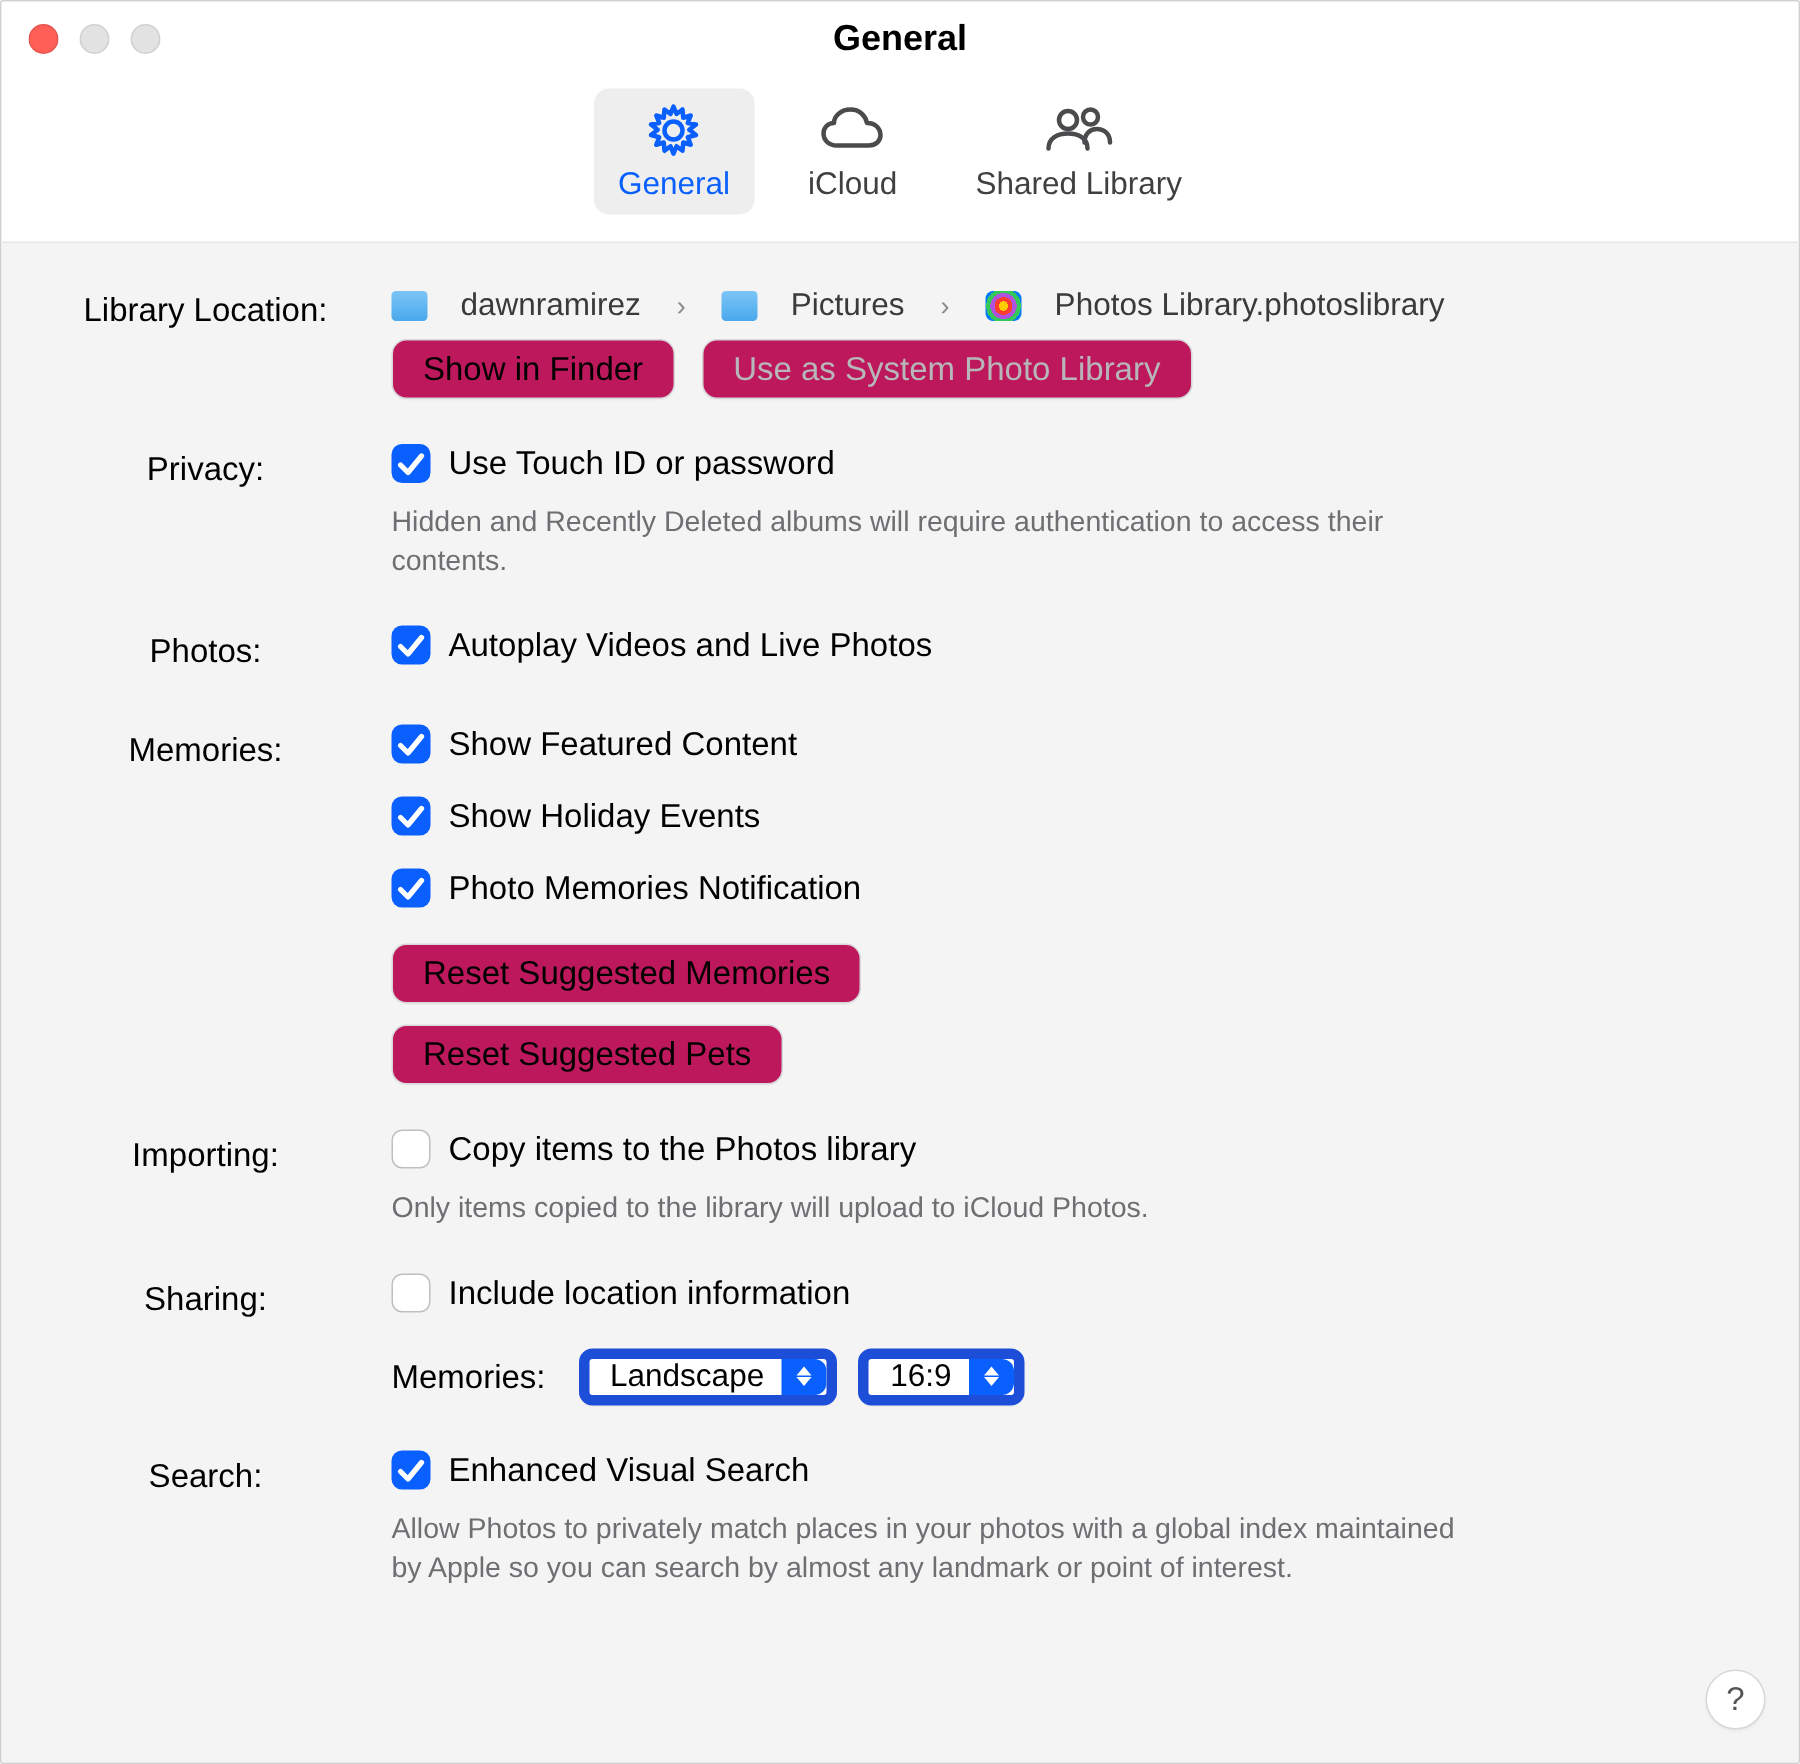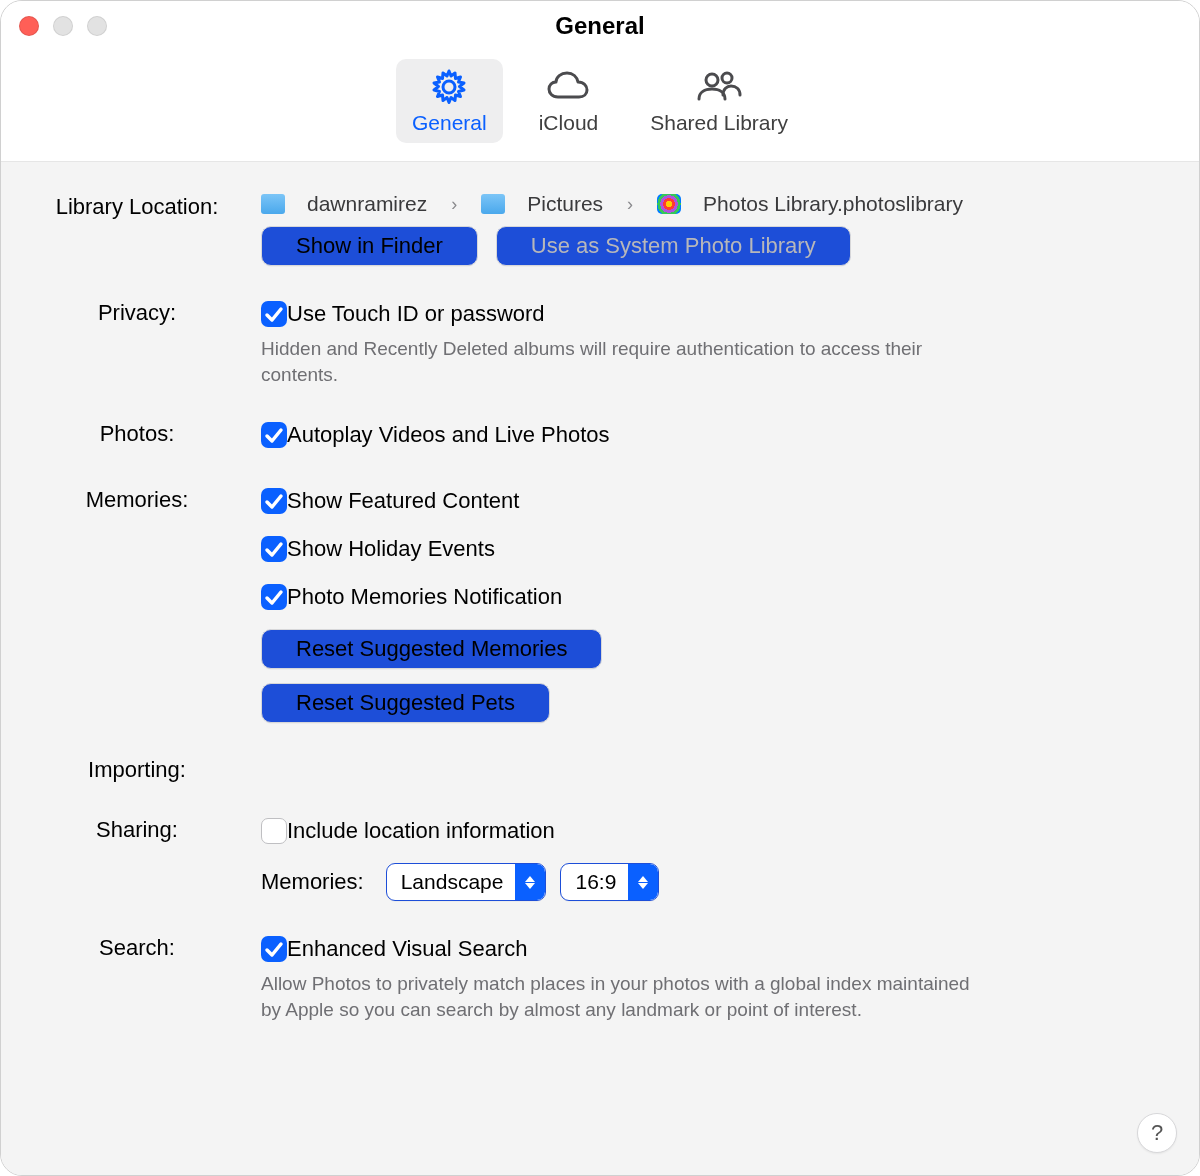--- a/index.html
+++ b/index.html
@@ -6,21 +6,21 @@
   html, body {
     margin: 0; padding: 0;
     font-family: -apple-system, "Helvetica Neue", Helvetica, Arial, sans-serif;
     color: #000;
     background: #fff;
   }
   .window {
     width: 1200px;
     height: 1176px;
     border: 1px solid #d0d0d0;
-    border-radius: 22px;
+    border-radius: 2px;
     overflow: hidden;
     position: relative;
     background: #fff;
     margin: 0 auto;
     display: flex;
     flex-direction: column;
   }
   .titlebar {
     height: 50px;
     position: relative;
@@ -117,36 +117,36 @@
   }
   .chevron {
     color: #8a8a8d;
     font-size: 18px;
     padding: 0 2px;
   }
   .btn {
     display: inline-flex;
     align-items: center;
     justify-content: center;
-    background: #1d4ed8;
+    background: #be185d;
     border: 1px solid #d7d7d9;
     border-radius: 10px;
-    padding: 6px 34px;
+    padding: 6px 20px;
     font-size: 22px;
     box-shadow: 0 1px 0 rgba(0,0,0,0.03);
   }
   .btn.disabled { color: #b7b7ba; }
   .btn-row {
     display: flex;
     gap: 18px;
     margin-top: 10px;
   }
   .check-line {
     display: flex;
-    align-items: center;
+    gap: 12px;
     min-height: 36px;
   }
   .checkbox {
     width: 26px; height: 26px;
     border-radius: 7px;
     flex: 0 0 26px;
     position: relative;
   }
   .checkbox.checked {
     background: #0a60ff;
@@ -168,21 +168,21 @@
   }
   .section-gap { height: 26px; }
   .inline-label {
     font-size: 22px;
     margin-right: 8px;
   }
   .select {
     display: inline-flex;
     align-items: center;
     background: #fff;
-    border: 1px solid #1d4ed8;
+    border: 7px solid #1d4ed8;
     border-radius: 9px;
     height: 38px;
     overflow: hidden;
     box-shadow: 0 1px 0 rgba(0,0,0,0.03);
   }
   .select .sel-text {
     padding: 0 12px 0 14px;
     font-size: 21px;
   }
   .select .stepper {
@@ -358,20 +358,27 @@
         <div style="margin-top:14px;">
           <div class="btn">Reset Suggested Pets</div>
         </div>
       </div>
     </div>
 
     <div class="section-gap"></div>
 
     <div class="row">
       <div class="label-col">Importing:</div>
+      <div class="val-col">
+        <div class="check-line">
+          <div class="checkbox unchecked"></div>
+          <span>Copy items to the Photos library</span>
+        </div>
+        <div class="desc">Only items copied to the library will upload to iCloud Photos.</div>
+      </div>
     </div>
 
     <div class="section-gap"></div>
 
     <div class="row">
       <div class="label-col">Sharing:</div>
       <div class="val-col">
         <div class="check-line">
           <div class="checkbox unchecked"></div>
           <span>Include location information</span>

